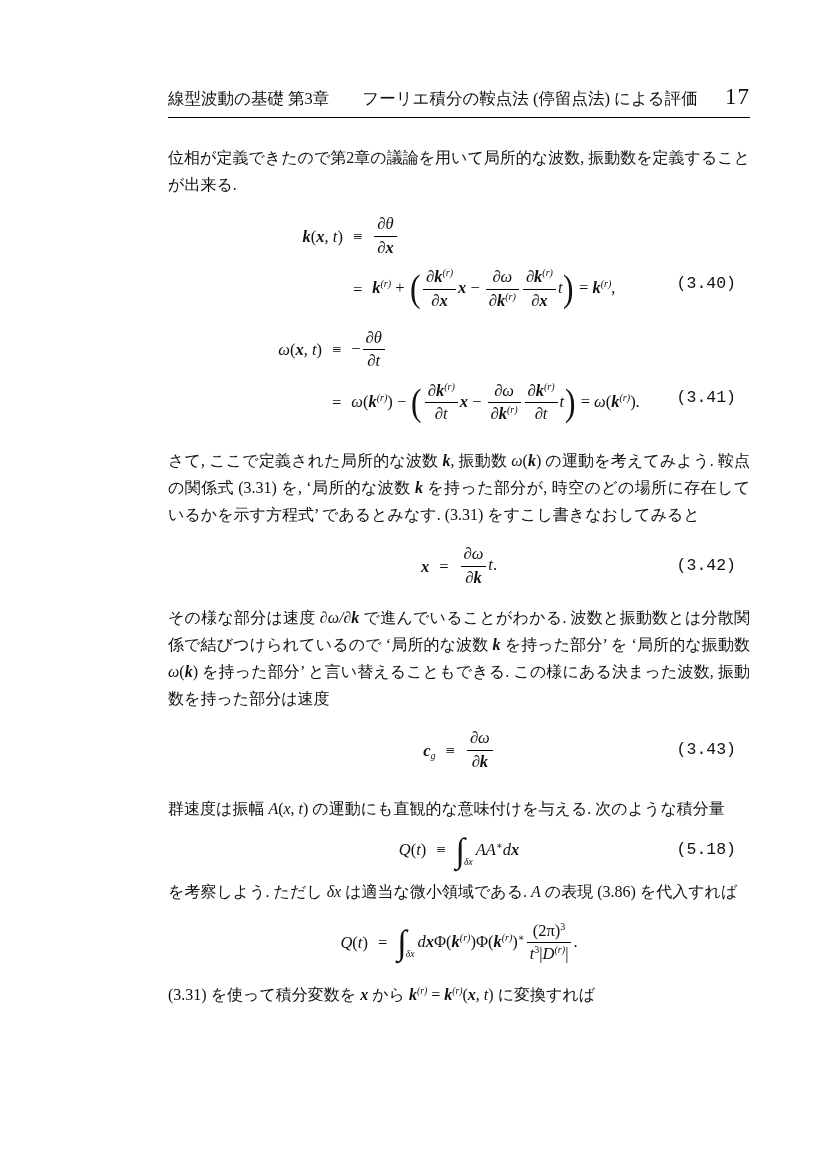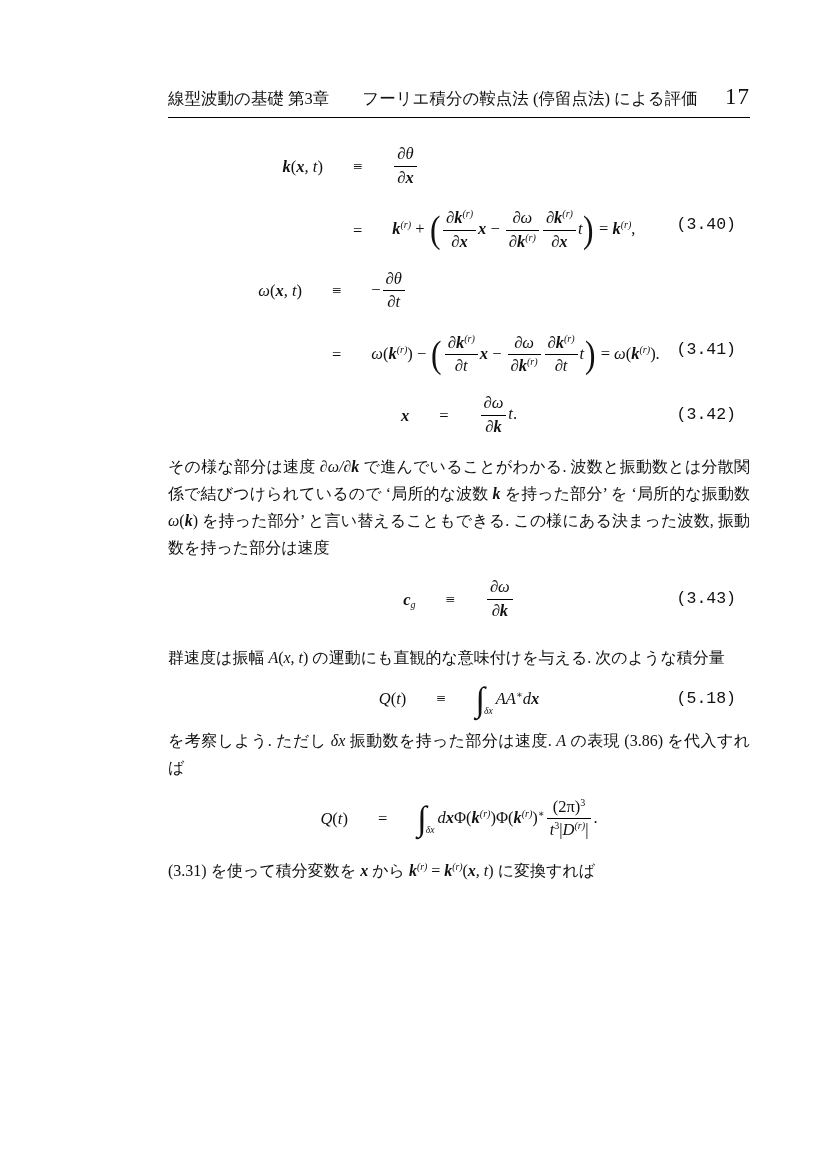--- a/index.html
+++ b/index.html
@@ -25,21 +25,21 @@
   .frac{display:inline-block;vertical-align:middle;text-align:center;margin:0 2px;line-height:1.25;}
   .frac .num{display:block;padding:0 3px 1px;}
   .frac .den{display:block;border-top:1px solid #000;padding:1px 3px 0;}
   .bigp{font-size:225%;font-weight:200;vertical-align:middle;line-height:0;display:inline-block;transform:scaleX(0.85);}
   .int{font-size:210%;line-height:0;vertical-align:-0.22em;display:inline-block;margin-right:1px;}
   .isub{font-size:58%;vertical-align:-1.05em;line-height:0;margin:0 3px 0 -2px;}
 
   
   .eq{position:relative;margin:16px 0;font-size:16.5px;line-height:1.4;text-align:left;}
   .eqgrid{display:grid;grid-template-columns:max-content max-content max-content;
-          width:max-content;margin:0 auto;row-gap:9px;align-items:center;gap:20px;}
+          width:max-content;margin:0 auto;row-gap:9px;align-items:center;}
   .el{justify-self:end;white-space:nowrap;}
   .ec{padding:0 10px;justify-self:center;}
   .er{justify-self:start;white-space:nowrap;}
   .tag{position:absolute;right:14px;font-family:Liberation Mono, monospace;}
   .eq1 .tag{top:50%;transform:translateY(-50%);}
   .eq2 .tag{bottom:16px;}
 
   
   .footer{position:absolute;left:122px;right:122px;top:1056px;
           border-top:1.2px solid #000;padding-top:6px;display:flex;
@@ -50,20 +50,21 @@
 
 <div class="page">
 
   <div class="header">
     <span class="htitle">線型波動の基礎 第3章　　フーリエ積分の鞍点法 (停留点法) による評価</span>
     <span class="hpage">17</span>
   </div>
 
   <div class="content">
 
+    <p><span>位相が定義できたので第2章の議論を用いて局所的な波数, 振動数を定義することが出来る.</span></p>
 
     <div class="eq eq2">
       <div class="eqgrid">
         <div class="el"><span class="mb">k</span><span>(</span><span class="mb">x</span><span class="mi">, t</span><span>)</span></div>
         <div class="ec"><span>≡</span></div>
         <div class="er"><span class="frac"><span class="num"><span class="mi">∂θ</span></span><span class="den"><span class="mi">∂</span><span class="mb">x</span></span></span></div>
         <div class="el"></div>
         <div class="ec"><span>=</span></div>
         <div class="er"><span class="mb">k</span><span class="mi sup">(r)</span><span> + </span><span class="bigp">(</span><span class="frac"><span class="num"><span class="mi">∂</span><span class="mb">k</span><span class="mi sup">(r)</span></span><span class="den"><span class="mi">∂</span><span class="mb">x</span></span></span><span class="mb">x</span><span> − </span><span class="frac"><span class="num"><span class="mi">∂ω</span></span><span class="den"><span class="mi">∂</span><span class="mb">k</span><span class="mi sup">(r)</span></span></span><span class="frac"><span class="num"><span class="mi">∂</span><span class="mb">k</span><span class="mi sup">(r)</span></span><span class="den"><span class="mi">∂</span><span class="mb">x</span></span></span><span class="mi">t</span><span class="bigp">)</span><span>  =  </span><span class="mb">k</span><span class="mi sup">(r)</span><span>,</span></div>
       </div>
@@ -76,20 +77,21 @@
         <div class="ec"><span>≡</span></div>
         <div class="er"><span>−</span><span class="frac"><span class="num"><span class="mi">∂θ</span></span><span class="den"><span class="mi">∂t</span></span></span></div>
         <div class="el"></div>
         <div class="ec"><span>=</span></div>
         <div class="er"><span class="mi">ω</span><span>(</span><span class="mb">k</span><span class="mi sup">(r)</span><span>)</span><span> − </span><span class="bigp">(</span><span class="frac"><span class="num"><span class="mi">∂</span><span class="mb">k</span><span class="mi sup">(r)</span></span><span class="den"><span class="mi">∂t</span></span></span><span class="mb">x</span><span> − </span><span class="frac"><span class="num"><span class="mi">∂ω</span></span><span class="den"><span class="mi">∂</span><span class="mb">k</span><span class="mi sup">(r)</span></span></span><span class="frac"><span class="num"><span class="mi">∂</span><span class="mb">k</span><span class="mi sup">(r)</span></span><span class="den"><span class="mi">∂t</span></span></span><span class="mi">t</span><span class="bigp">)</span><span>  =  </span><span class="mi">ω</span><span>(</span><span class="mb">k</span><span class="mi sup">(r)</span><span>).</span></div>
       </div>
       <span class="tag">(3.41)</span>
     </div>
 
 
+    <p class="gap"><span>さて, ここで定義された局所的な波数 </span><span class="mb">k</span><span>, 振動数 </span><span class="mi">ω</span><span>(</span><span class="mb">k</span><span>) の運動を考えてみよう. 鞍点の関係式 (3.31) を, ‘局所的な波数 </span><span class="mb">k</span><span> を持った部分が, 時空のどの場所に存在しているかを示す方程式’ であるとみなす. (3.31) をすこし書きなおしてみると</span></p>
 
     <div class="eq eq1">
       <div class="eqgrid">
         <div class="el"><span class="mb">x</span></div>
         <div class="ec"><span>=</span></div>
         <div class="er"><span class="frac"><span class="num"><span class="mi">∂ω</span></span><span class="den"><span class="mi">∂</span><span class="mb">k</span></span></span><span class="mi">t</span><span>.</span></div>
       </div>
       <span class="tag">(3.42)</span>
     </div>
 
@@ -109,21 +111,21 @@
 
     <div class="eq eq1">
       <div class="eqgrid">
         <div class="el"><span class="mi">Q</span><span>(</span><span class="mi">t</span><span>)</span></div>
         <div class="ec"><span>≡</span></div>
         <div class="er"><span class="int">∫</span><span class="mi isub">δx</span><span class="mi">AA</span><span class="sup">∗</span><span class="mi">d</span><span class="mb">x</span></div>
       </div>
       <span class="tag">(5.18)</span>
     </div>
 
-    <p><span>を考察しよう. ただし </span><span class="mi">δx</span><span> 振動数を持った部分は速度. </span><span class="mi">A</span><span> の表現 (3.86) を代入すれば</span></p>
+    <p><span>を考察しよう. ただし </span><span class="mi">δx</span><span> は適当な微小領域である. </span><span class="mi">A</span><span> の表現 (3.86) を代入すれば</span></p>
 
     <div class="eq eq1">
       <div class="eqgrid">
         <div class="el"><span class="mi">Q</span><span>(</span><span class="mi">t</span><span>)</span></div>
         <div class="ec"><span>=</span></div>
         <div class="er"><span class="int">∫</span><span class="mi isub">δx</span><span class="mi">d</span><span class="mb">x</span><span>Φ(</span><span class="mb">k</span><span class="mi sup">(r)</span><span>)Φ(</span><span class="mb">k</span><span class="mi sup">(r)</span><span>)</span><span class="sup">∗</span><span class="frac"><span class="num"><span>(2π)</span><span class="sup">3</span></span><span class="den"><span class="mi">t</span><span class="sup">3</span><span>|</span><span class="mi">D</span><span class="mi sup">(r)</span><span>|</span></span></span><span>.</span></div>
       </div>
     </div>
 
     <p><span>(3.31) を使って積分変数を </span><span class="mb">x</span><span> から </span><span class="mb">k</span><span class="mi sup">(r)</span><span> = </span><span class="mb">k</span><span class="mi sup">(r)</span><span>(</span><span class="mb">x</span><span class="mi">, t</span><span>) に変換すれば</span></p>

